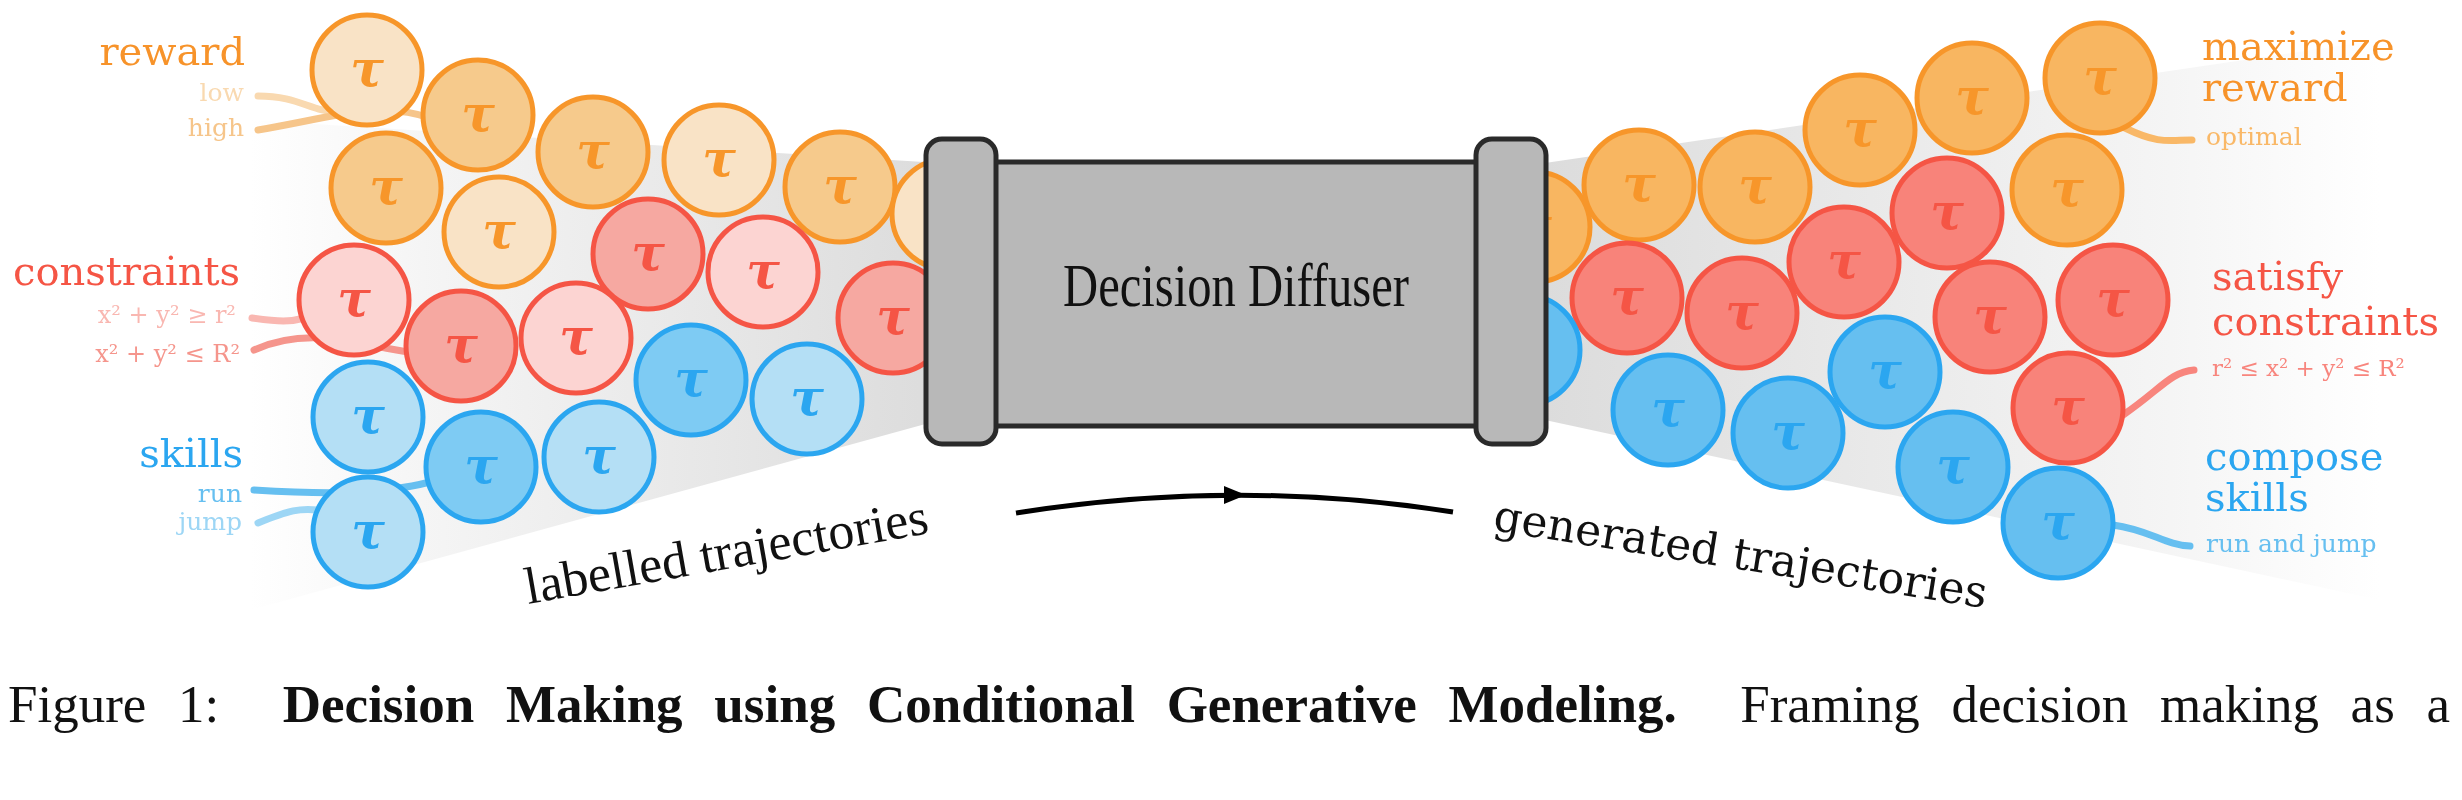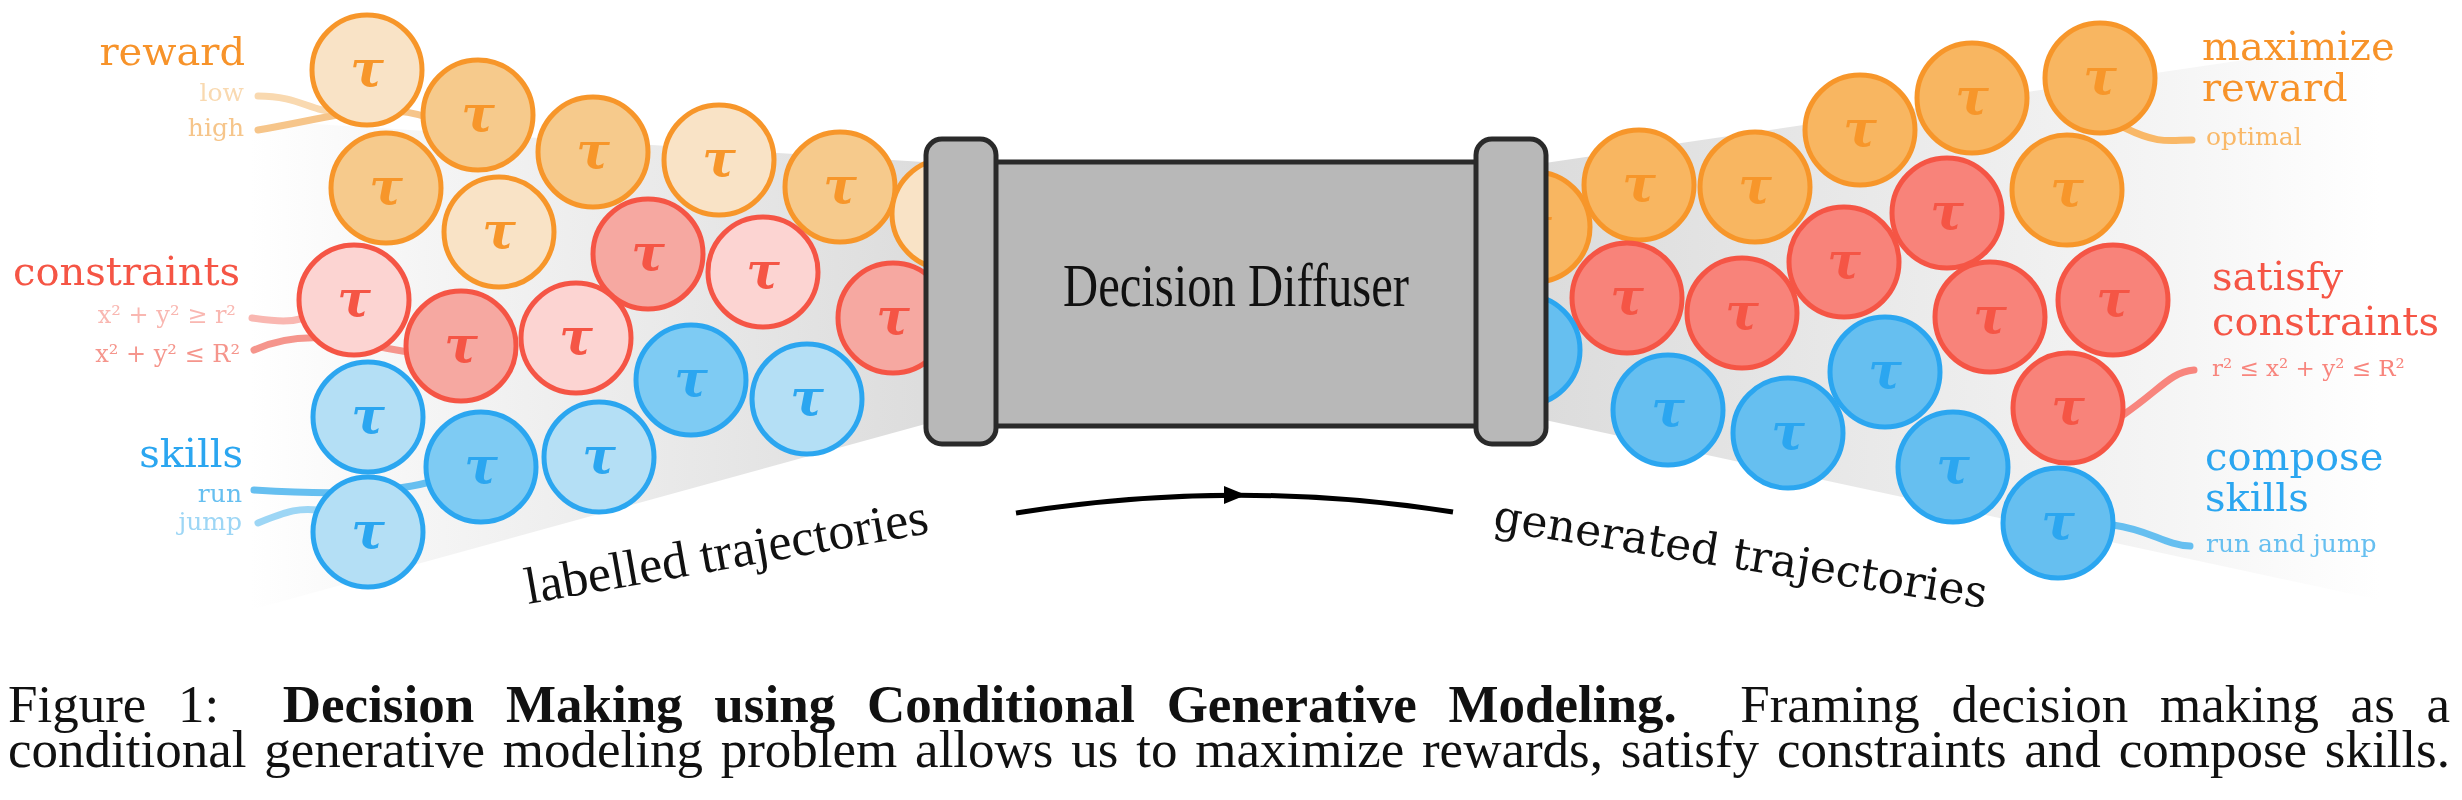--- a/index.html
+++ b/index.html
@@ -250,14 +250,13 @@
     <text x="2212" y="376" font-size="23" fill="#f8857d">r² ≤ x² + y² ≤ R²</text>
 
     <text x="2205" y="470" font-size="40" fill="#2ba6f0">compose</text>
     <text x="2205" y="511" font-size="40" fill="#2ba6f0">skills</text>
     <text x="2206" y="552" font-size="25" fill="#66bff0">run and jump</text>
   </g>
 </svg>
 
 <div id="caption">
   <span class="cap-line"><span>Figure 1:</span>&nbsp;&nbsp;<b>Decision Making using Conditional Generative Modeling.</b>&nbsp;&nbsp;<span>Framing decision making as a</span></span>
-  <span class="cap-line">conditional generative modeling problem allows us to maximize rewards, satisfy constraints and compose skills.</span>
 </div>
 
 </body></html>

